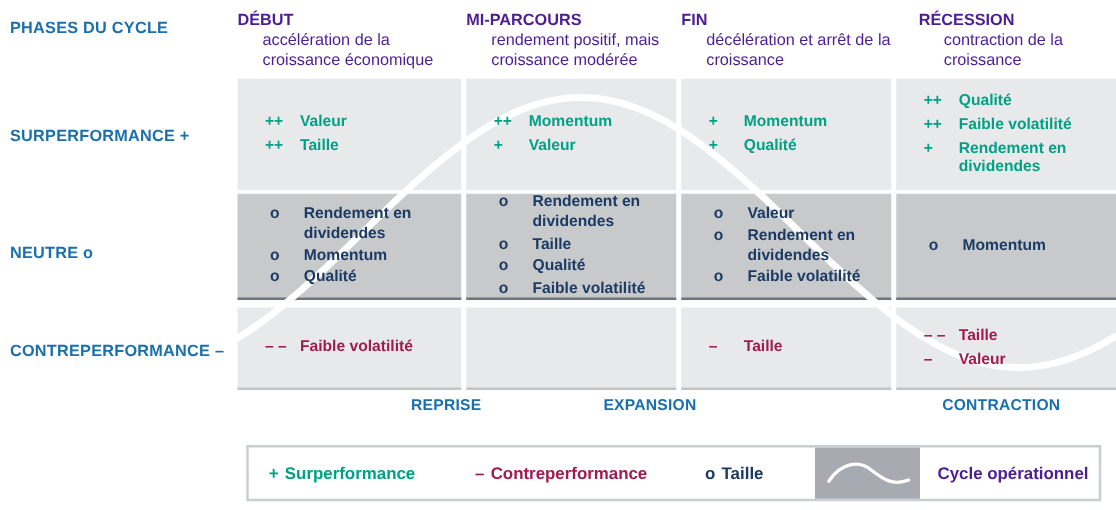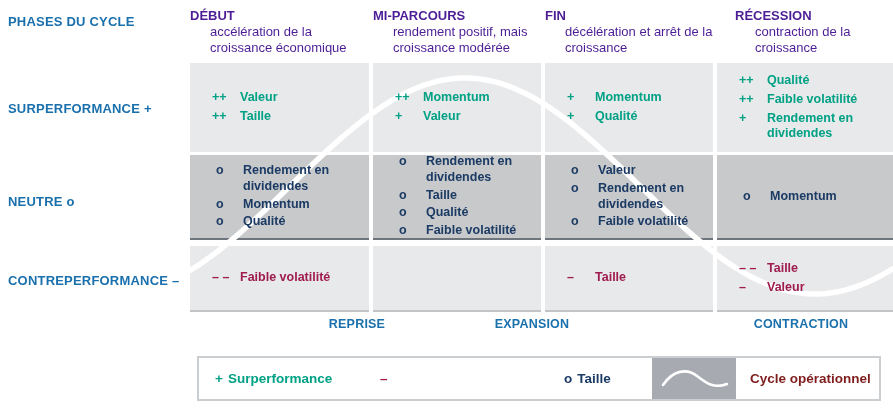--- a/index.html
+++ b/index.html
@@ -32,21 +32,21 @@
   .phase{position:absolute;top:317px;transform:translateX(-50%);
          color:#1a70ad;font-weight:bold;font-size:12.5px;letter-spacing:.2px;}
   
   .legend{position:absolute;left:197px;top:356px;width:684px;height:45px;
           box-sizing:border-box;border:2px solid #cbced1;background:#fff;}
   .lg-item{position:absolute;top:0;height:100%;display:flex;align-items:center;
            font-weight:bold;font-size:13.5px;}
   .lg-item .mk{margin-right:5px;}
   .lg-swatch{position:absolute;top:0;height:100%;width:84px;background:#a7aab0;
              display:flex;align-items:center;justify-content:center;}
-  .lg-cycle{color:#7f1d1d;text-align:right;}
+  .lg-cycle{color:#4c1d95;text-align:right;}
 </style>
 </head>
 <body>
 
 <div class="page">
 
   <div class="rowlabel" style="top:14px;">PHASES DU CYCLE</div>
   <div class="rowlabel" style="top:101px;">SURPERFORMANCE +</div>
   <div class="rowlabel" style="top:194px;">NEUTRE o</div>
   <div class="rowlabel" style="top:273px;">CONTREPERFORMANCE –</div>
@@ -188,30 +188,31 @@
         <span class="mk">–</span>
         <span class="lb">Valeur</span>
       </div>
   </div>
 
   <svg class="overlay" width="893" height="408" viewBox="0 0 893 408">
     <path id="cycle-curve-path" d="M190.0 270.4 L196.0 266.7 L202.0 262.7 L208.0 258.5 L214.0 254.1 L220.0 249.5 L226.0 244.7 L232.0 239.7 L238.0 234.6 L244.0 229.3 L250.0 223.9 L256.0 218.5 L262.0 212.9 L268.0 207.2 L274.0 201.5 L280.0 195.7 L286.0 189.9 L292.0 184.1 L298.0 178.3 L304.0 172.5 L310.0 166.7 L316.0 161.0 L322.0 155.4 L328.0 149.9 L334.0 144.4 L340.0 139.1 L346.0 134.0 L352.0 129.0 L358.0 124.1 L364.0 119.4 L370.0 114.9 L376.0 110.7 L382.0 106.6 L388.0 102.8 L394.0 99.2 L400.0 95.9 L406.0 92.8 L412.0 90.0 L418.0 87.5 L424.0 85.2 L430.0 83.3 L436.0 81.6 L442.0 80.3 L448.0 79.3 L454.0 78.5 L460.0 78.1 L466.0 78.0 L472.0 78.2 L478.0 78.7 L484.0 79.6 L490.0 80.7 L496.0 82.2 L502.0 83.9 L508.0 85.9 L514.0 88.3 L520.0 90.9 L526.0 93.8 L532.0 96.9 L538.0 100.4 L544.0 104.0 L550.0 107.9 L556.0 112.1 L562.0 116.4 L568.0 121.0 L574.0 125.7 L580.0 130.6 L586.0 135.7 L592.0 140.9 L598.0 146.2 L604.0 151.7 L610.0 157.3 L616.0 162.9 L622.0 168.6 L628.0 174.4 L634.0 180.2 L640.0 186.0 L646.0 191.8 L652.0 197.6 L658.0 203.4 L664.0 209.1 L670.0 214.7 L676.0 220.3 L682.0 225.8 L688.0 231.1 L694.0 236.3 L700.0 241.4 L706.0 246.3 L712.0 251.0 L718.0 255.6 L724.0 259.9 L730.0 264.1 L736.0 268.0 L742.0 271.6 L748.0 275.1 L754.0 278.2 L760.0 281.1 L766.0 283.7 L772.0 286.1 L778.0 288.1 L784.0 289.8 L790.0 291.3 L796.0 292.4 L802.0 293.3 L808.0 293.8 L814.0 294.0 L820.0 293.9 L826.0 293.5 L832.0 292.7 L838.0 291.7 L844.0 290.4 L850.0 288.7 L856.0 286.8 L862.0 284.5 L868.0 282.0 L874.0 279.2 L880.0 276.1 L886.0 272.8 L892.0 269.2" fill="none" stroke="#ffffff" stroke-width="5.5" stroke-linecap="round"></path>
   </svg>
 
   <div class="phase" style="left:357px;">REPRISE</div>
-  <div class="phase" style="left:532px;">EXPANSION</div>
+  <div class="phase" style="left:520px;">EXPANSION</div>
   <div class="phase" style="left:801px;">CONTRACTION</div>
 
   <div class="legend">
     <div class="lg-item teal" style="left:16px;">
       <span class="mk">+</span>
       <span>Surperformance</span>
     </div>
     <div class="lg-item maroon" style="left:181px;">
       <span class="mk">–</span>
+      <span>Contreperformance</span>
     </div>
     <div class="lg-item navy" style="left:365px;">
       <span class="mk">o</span>
       <span>Taille</span>
     </div>
     <div class="lg-swatch" style="left:453px;">
       <svg width="74" height="34" viewBox="0 0 74 34">
         <path d="M6 23 C16 8, 30 6, 40 14 C49 21, 57 27, 70 22" fill="none" stroke="#ffffff" stroke-width="2.6" stroke-linecap="round"></path>
       </svg>
     </div>

